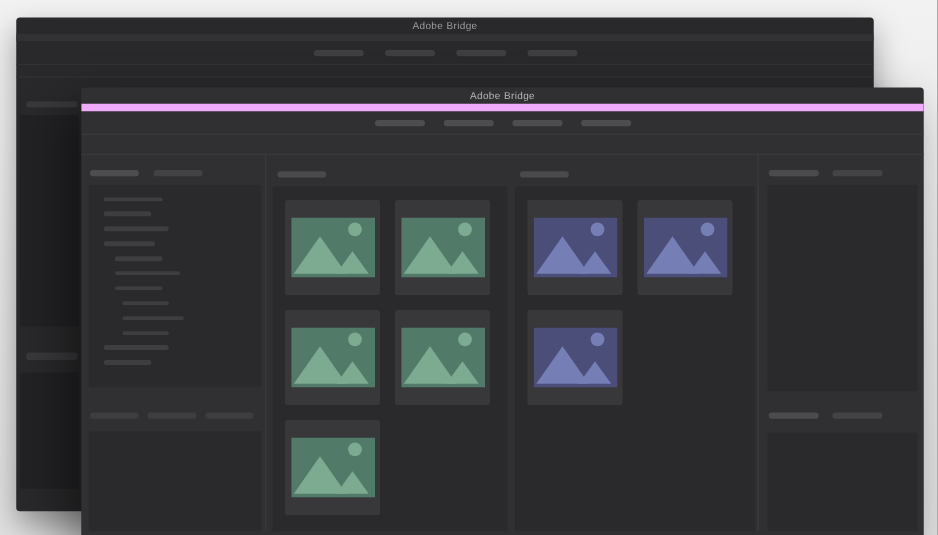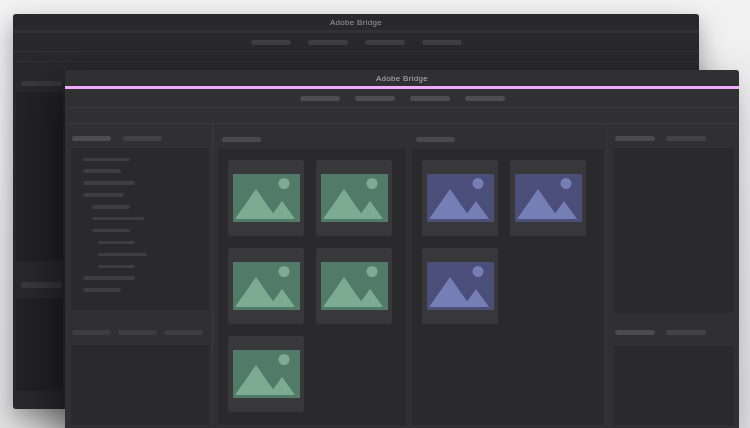--- a/index.html
+++ b/index.html
@@ -8,21 +8,21 @@
           background: linear-gradient(180deg, #f2f2f2 0%, #e6e6e6 55%, #e0e0e0 100%); }
 
   .window { position: absolute; border-radius: 3px; overflow: hidden; }
   .window.back  { left: 13px; top: 14px; width: 686px; height: 395px;
                   background: #29292b; box-shadow: 0 10px 24px rgba(0,0,0,.35); }
   .window.front { left: 65px; top: 70px; width: 674px; height: 358px;
                   background: #303033; border-radius: 3px 3px 0 0;
                   box-shadow: -12px 14px 38px rgba(0,0,0,.45); }
 
   .titlebar { height: 19px; display: flex; align-items: center; justify-content: center;
-              border-bottom: 3px solid #f0abfc; }
+              border-bottom: 6px solid #f0abfc; }
   .titlebar .title { font-size: 8px; letter-spacing: .3px; color: #b6b6b6; }
   .back .titlebar { border-color: #323235; }
   .back .titlebar .title { color: #9c9c9c; }
 
   .toolbar { height: 19px; display: flex; align-items: center; justify-content: center;
              gap: 15px; border-bottom: 1px solid #3a3a3d; }
   .back .toolbar { gap: 17px; border-color: #323235; }
   .subbar { height: 16px; border-bottom: 1px solid #3a3a3d; }
   .back .subbar { height: 10px; border-color: #323235; }
 

